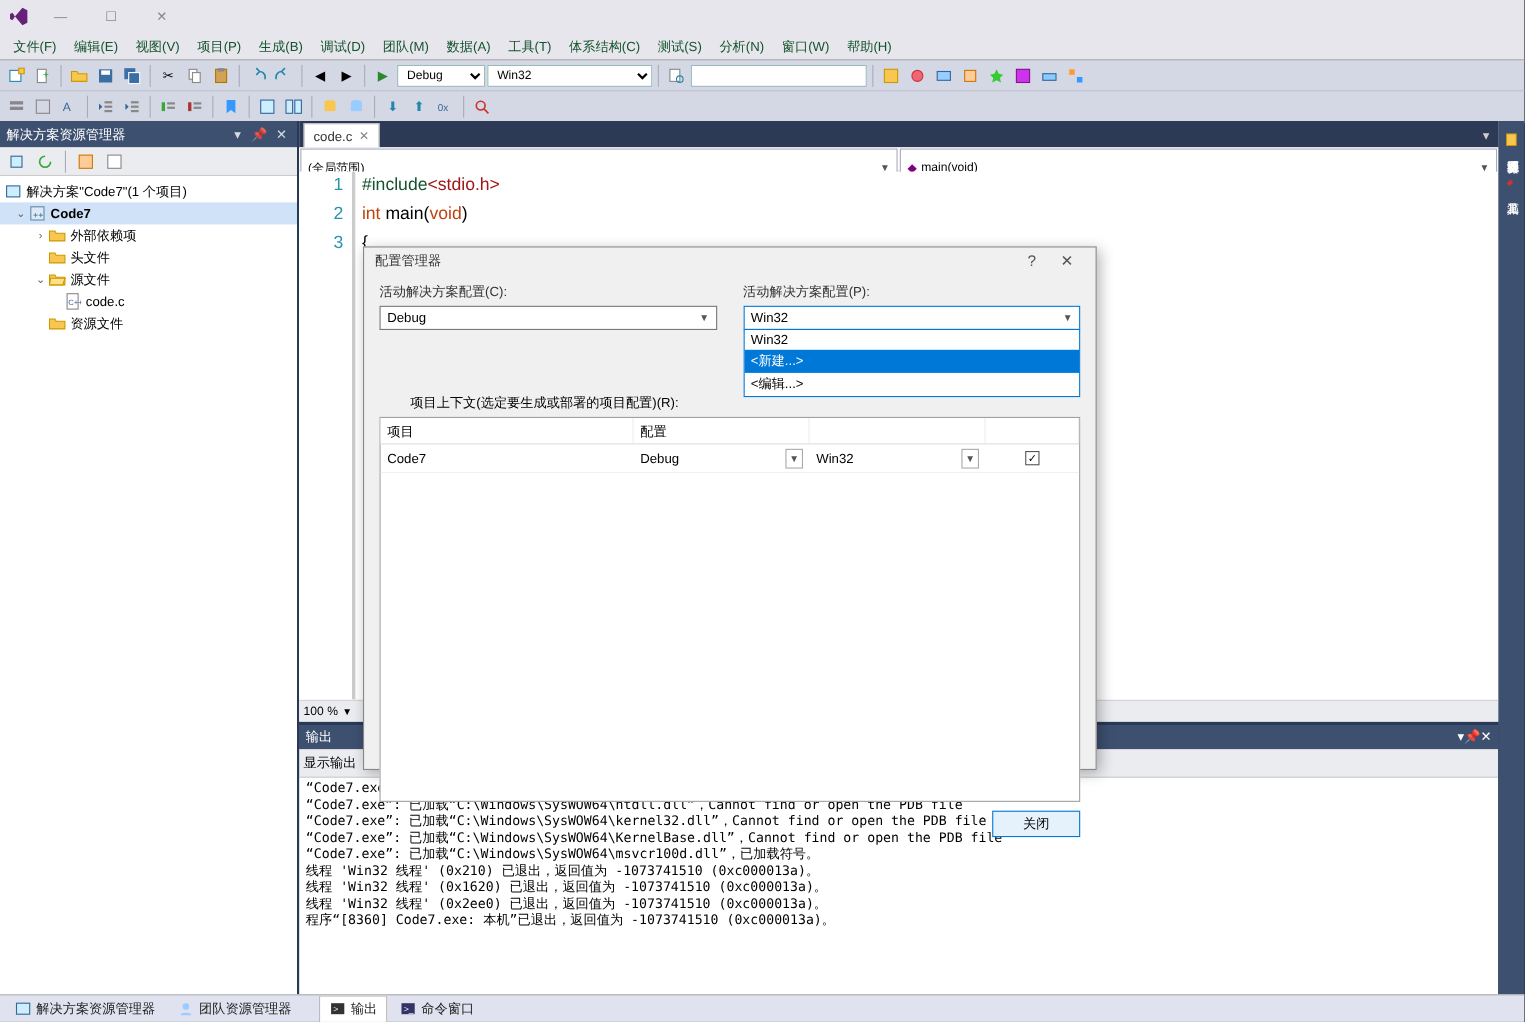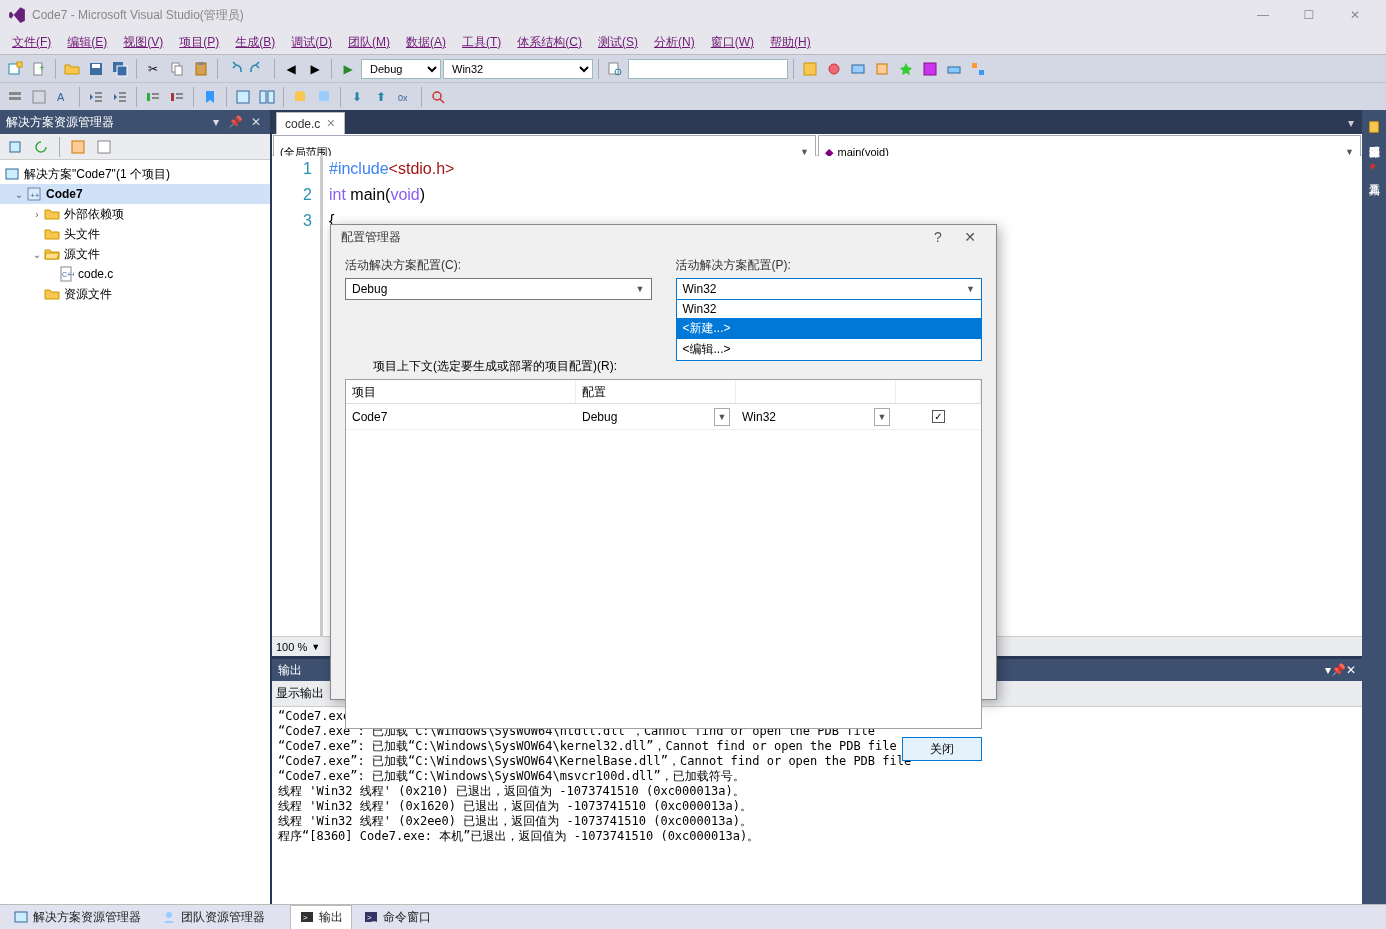--- a/index.html
+++ b/index.html
@@ -6,21 +6,21 @@
 body { width:1386px; height:929px; background:#2d2d30; overflow:hidden; font-size:12px; position:relative; }
 
 
 .titlebar { height:30px; background:#e6e6ec; display:flex; align-items:center; padding:0 8px; }
 .titlebar .logo { width:18px; height:18px; margin-right:6px; }
 .titlebar .title { color:#888; flex:1; }
 .titlebar .winbtn { width:46px; height:30px; display:flex; align-items:center; justify-content:center; color:#888; }
 
 
 .menubar { height:24px; background:#e6e6ec; display:flex; align-items:center; padding:0 4px; }
-.menubar span { padding:3px 8px; color:#701a75;text-decoration:underline; }
+.menubar span { padding:3px 8px; color:#14532d; }
 
 
 .toolbars { background:#d4d7e4; border-top:1px solid #bbb; border-bottom:1px solid #bbb; }
 .tbrow { height:28px; display:flex; align-items:center; padding:0 4px; gap:2px; border-bottom:1px solid #c0c0d0; }
 .tbbtn { width:22px; height:22px; display:flex; align-items:center; justify-content:center; border:1px solid transparent; border-radius:2px; }
 .tbsep { width:1px; height:20px; background:#aab; margin:0 3px; }
 .tbcombo { height:20px; border:1px solid #9bb; background:#fff; font-size:11px; padding:1px 4px; }
 
 
 .mainarea { position:absolute; top:110px; bottom:25px; left:0; right:0; display:flex; background:#293955; }
@@ -42,22 +42,22 @@
 .editorcol { flex:1; display:flex; flex-direction:column; background:#fff; position:relative; }
 .tabstrip { height:24px; background:#2d3a56; display:flex; align-items:flex-end; padding-left:4px; }
 .etab { height:22px; background:#fff; padding:0 8px; display:flex; align-items:center; gap:6px; font-size:12px; color:#333; border:1px solid #bbb; border-bottom:none; }
 .etab .x { color:#888; font-size:11px; }
 .navcombos { height:22px; display:flex; border-bottom:1px solid #ccc; background:#fff; }
 .navcombos .nc { flex:1; border:1px solid #aab; margin:1px; height:18px; display:flex; align-items:center; padding:16px 6px; font-size:11px; background:#fff; }
 .navcombos .nc .ar { margin-left:auto; color:#555; font-size:9px; }
 .codearea { flex:1; display:flex; background:#fff; overflow:hidden; position:relative; }
 .gutter { width:48px; text-align:right; padding-right:8px; color:#2b91af; font-family:Consolas,monospace; font-size:16px; line-height:26px; background:#fff; }
 .codelines { flex:1; font-family:Consolas,monospace; font-size:16px; line-height:26px; padding-left:6px; border-left:3px solid #ccc; }
-.codelines .kw { color:#8b5cf6; }
-.codelines .pp { color:#3b82f6; }
+.codelines .kw { color:#c2410c; }
+.codelines .pp { color:#14532d; }
 .codelines .str { color:#a31515; }
 .codelines .fn { color:#000; }
 .zoombar { height:20px; display:flex; align-items:center; background:#eaecf0; border-top:1px solid #ccc; padding:0 4px; font-size:11px; }
 
 
 .outputpanel { display:flex; flex-direction:column; }
 .outhead { height:22px; background:#3e5070; color:#fff; display:flex; align-items:center; padding:0 6px; }
 .outtl { height:26px; background:#eaecf0; display:flex; align-items:center; padding:0 4px; gap:6px; border-bottom:1px solid #ccc; }
 .outbody { flex:1; background:#fff; overflow:auto; font-family:SimSun,monospace; font-size:12px; line-height:15px; padding:2px 6px; white-space:pre; }
 
@@ -97,21 +97,20 @@
 
 .svg16 { width:16px; height:16px; }
 </style>
 </head>
 <body>
 
 <div class="titlebar">
   <svg class="logo" viewBox="0 0 16 16">
       <path fill="#68217a" d="M11 1L5 8l6 7 4-2V3zM3 5L1 6v4l2 1 2-3z"></path>
     </svg>
-  <span class="title">Code7 - Microsoft Visual Studio(管理员)</span>
   <div class="winbtn">―</div>
   <div class="winbtn">☐</div>
   <div class="winbtn">✕</div>
 </div>
 
 <div class="menubar" id="menubar">
     <span>文件(F)</span>
     <span>编辑(E)</span>
     <span>视图(V)</span>
     <span>项目(P)</span>

